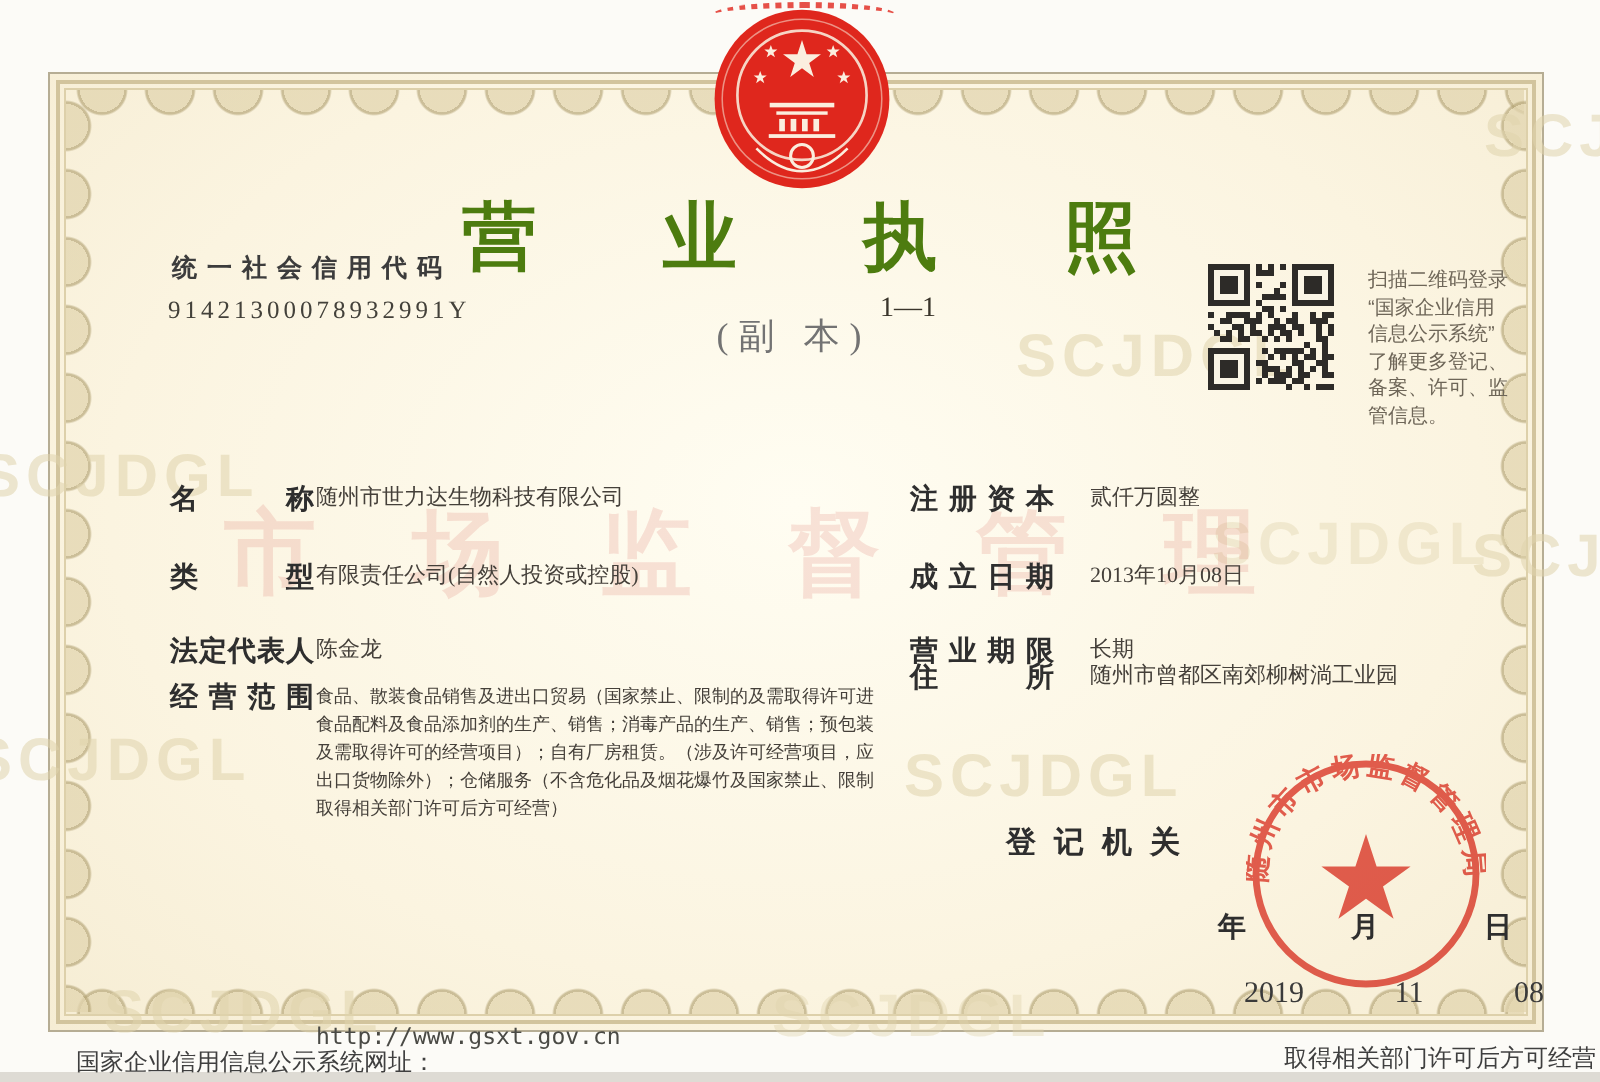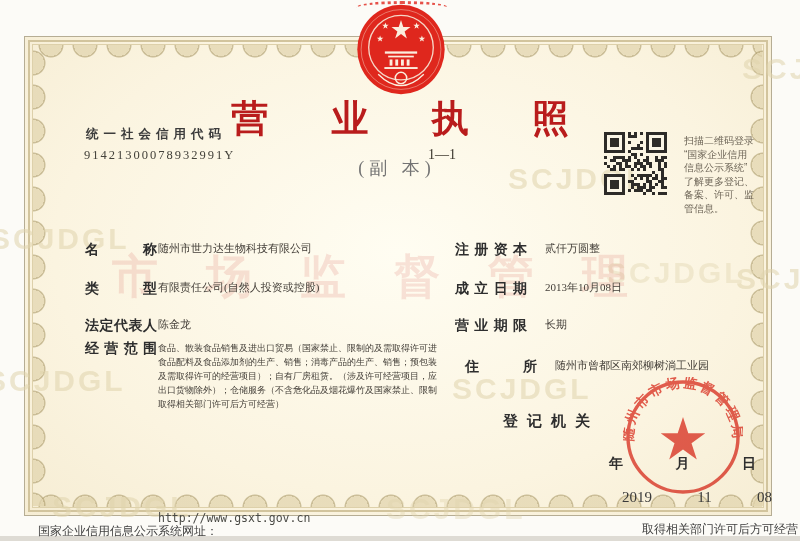--- a/index.html
+++ b/index.html
@@ -33,25 +33,25 @@
   .wm7{left:52px;top:490px;} .wm8{left:386px;top:492px;opacity:.4;} .wm9{left:736px;top:262px;}
   .wm-pink{position:absolute;left:112px;top:246px;font-weight:bold;font-size:46px;letter-spacing:48px;
            color:rgba(222,118,108,.20);white-space:nowrap;pointer-events:none;}
 
   
   .emblem{position:absolute;left:344px;top:2px;width:114px;height:95px;}
   .ribbon-dots{position:absolute;left:356px;top:1px;width:92px;height:10px;border-top:3px dotted rgba(224,38,27,.8);border-radius:50%;}
 
   
   .title{position:absolute;left:0;top:94px;width:800px;text-align:center;
-         font-family:"Liberation Serif",serif;font-weight:bold;font-size:37px;color:#b91c1c;
+         font-family:"Liberation Serif",serif;font-weight:bold;font-size:37px;color:#4d7c0f;
          letter-spacing:27px;text-indent:27px;}
   .subtitle{position:absolute;left:312px;top:156px;width:170px;text-align:center;
             font-family:"Liberation Serif",serif;font-size:18px;color:#737373;letter-spacing:5px;}
-  .copy-number{position:absolute;left:428px;top:147px;font-family:"Liberation Serif",serif;
+  .copy-number{position:absolute;left:440px;top:147px;font-family:"Liberation Serif",serif;
                font-size:14px;color:#3a352b;}
 
   .code-label{position:absolute;left:86px;top:126px;font-size:12.5px;font-weight:bold;
               letter-spacing:5px;color:#3c3c3c;}
   .code-value{position:absolute;left:84px;top:148px;font-family:"Liberation Serif",serif;
               font-size:12.5px;letter-spacing:2px;color:#43413a;}
 
   
   .qr{position:absolute;left:604px;top:132px;width:63px;height:63px;}
   .qr .mods{display:grid;grid-template-columns:repeat(21,3px);grid-template-rows:repeat(21,3px);}
@@ -62,21 +62,21 @@
   .qr-caption{position:absolute;left:684px;top:134px;width:90px;font-size:10px;line-height:13.5px;
               color:#6e6658;font-family:Liberation Sans, sans-serif;}
 
   
   .flabel{position:absolute;font-size:14px;font-weight:bold;color:#2e2e2e;width:72px;
           text-align:justify;text-align-last:justify;}
   .fvalue{position:absolute;font-family:"Liberation Serif",serif;font-size:11px;color:#45403:;color:#45403a;}
   .l-lab{left:85px;} .l-val{left:158px;}
   .r-lab{left:455px;} .r-val{left:545px;}
   .row1{top:241px;} .row2{top:280px;} .row3{top:317px;}
-  .row4l{top:340px;} .row4r{top:358px;margin-left:10px;}
+  .row4l{top:340px;} .row4r{top:330px;}
   .scope{position:absolute;left:158px;top:341px;width:300px;font-family:"Liberation Serif",serif;
          font-size:9px;line-height:14px;color:#45403a;white-space:nowrap;}
 
   .reg-label{position:absolute;left:503px;top:412px;font-size:15px;font-weight:bold;color:#2e2e2e;letter-spacing:9px;}
 
   
   .seal{position:absolute;left:623px;top:377px;width:120px;height:120px;opacity:.88;mix-blend-mode:multiply;}
   .ymd{position:absolute;left:609px;top:455px;width:147px;display:flex;justify-content:space-between;
        font-size:14px;font-weight:bold;color:#2e2e2e;}
   .date-vals{position:absolute;left:586px;top:489px;width:150px;display:flex;justify-content:space-between;

